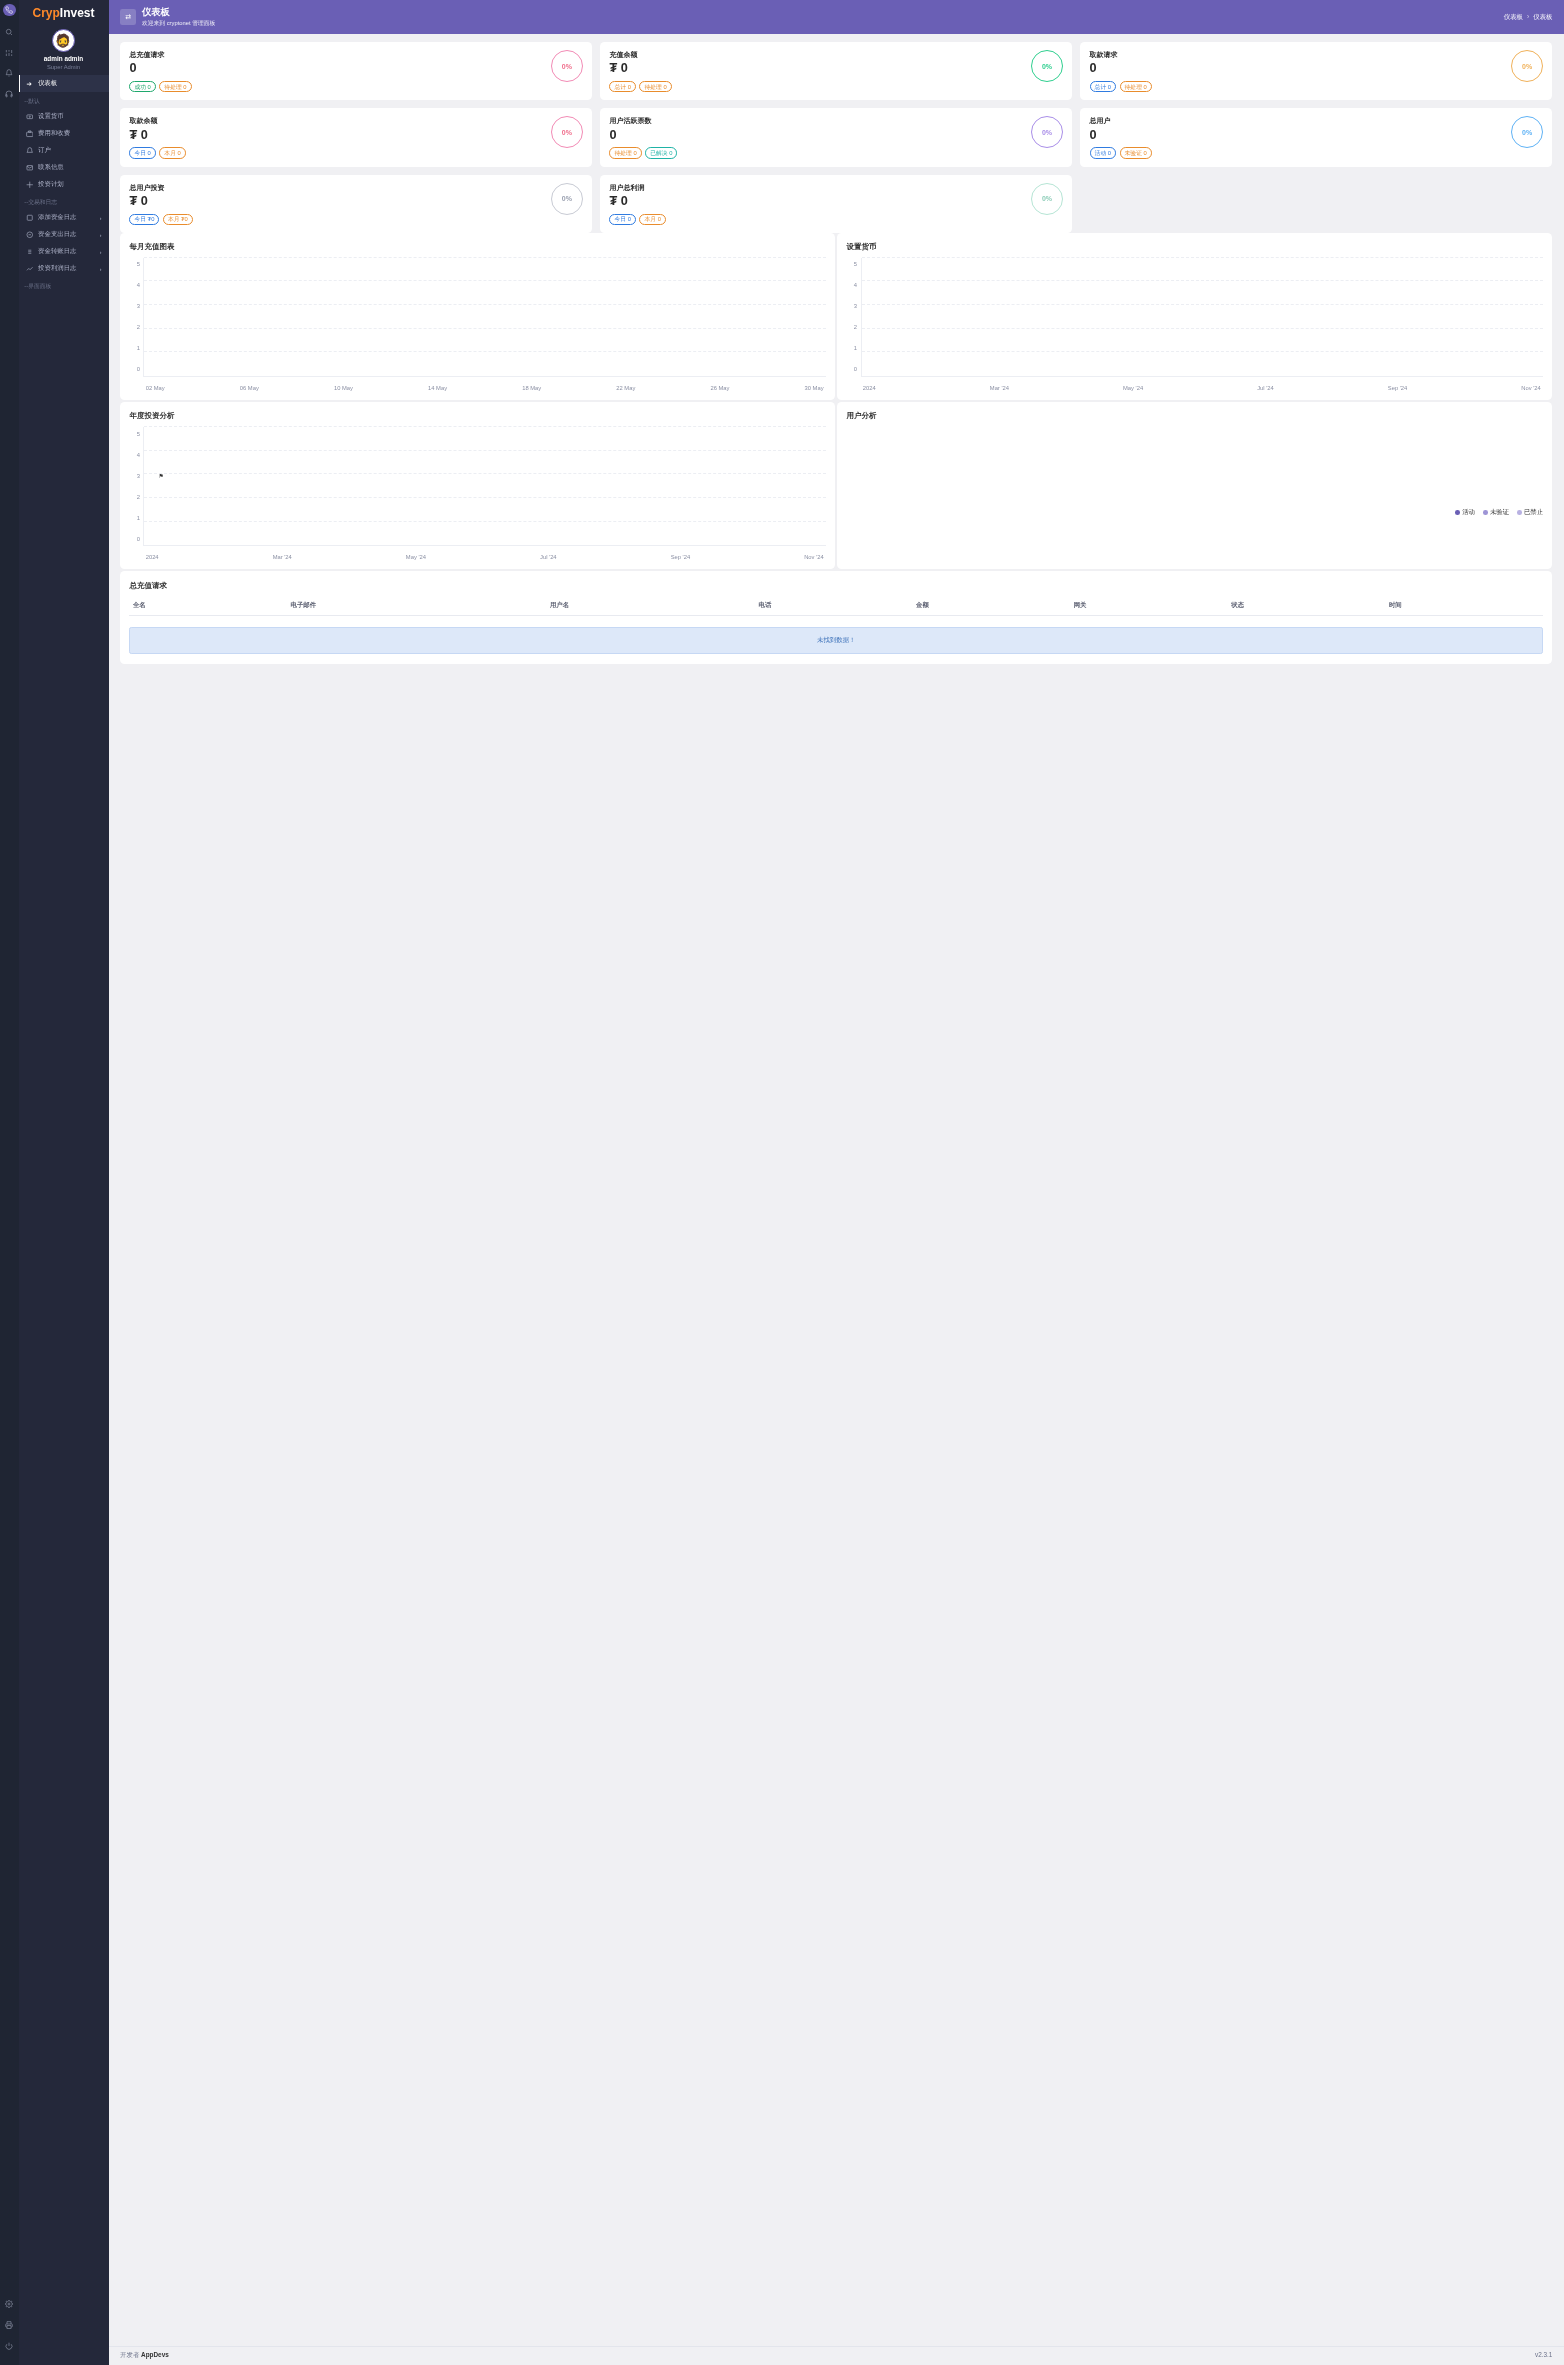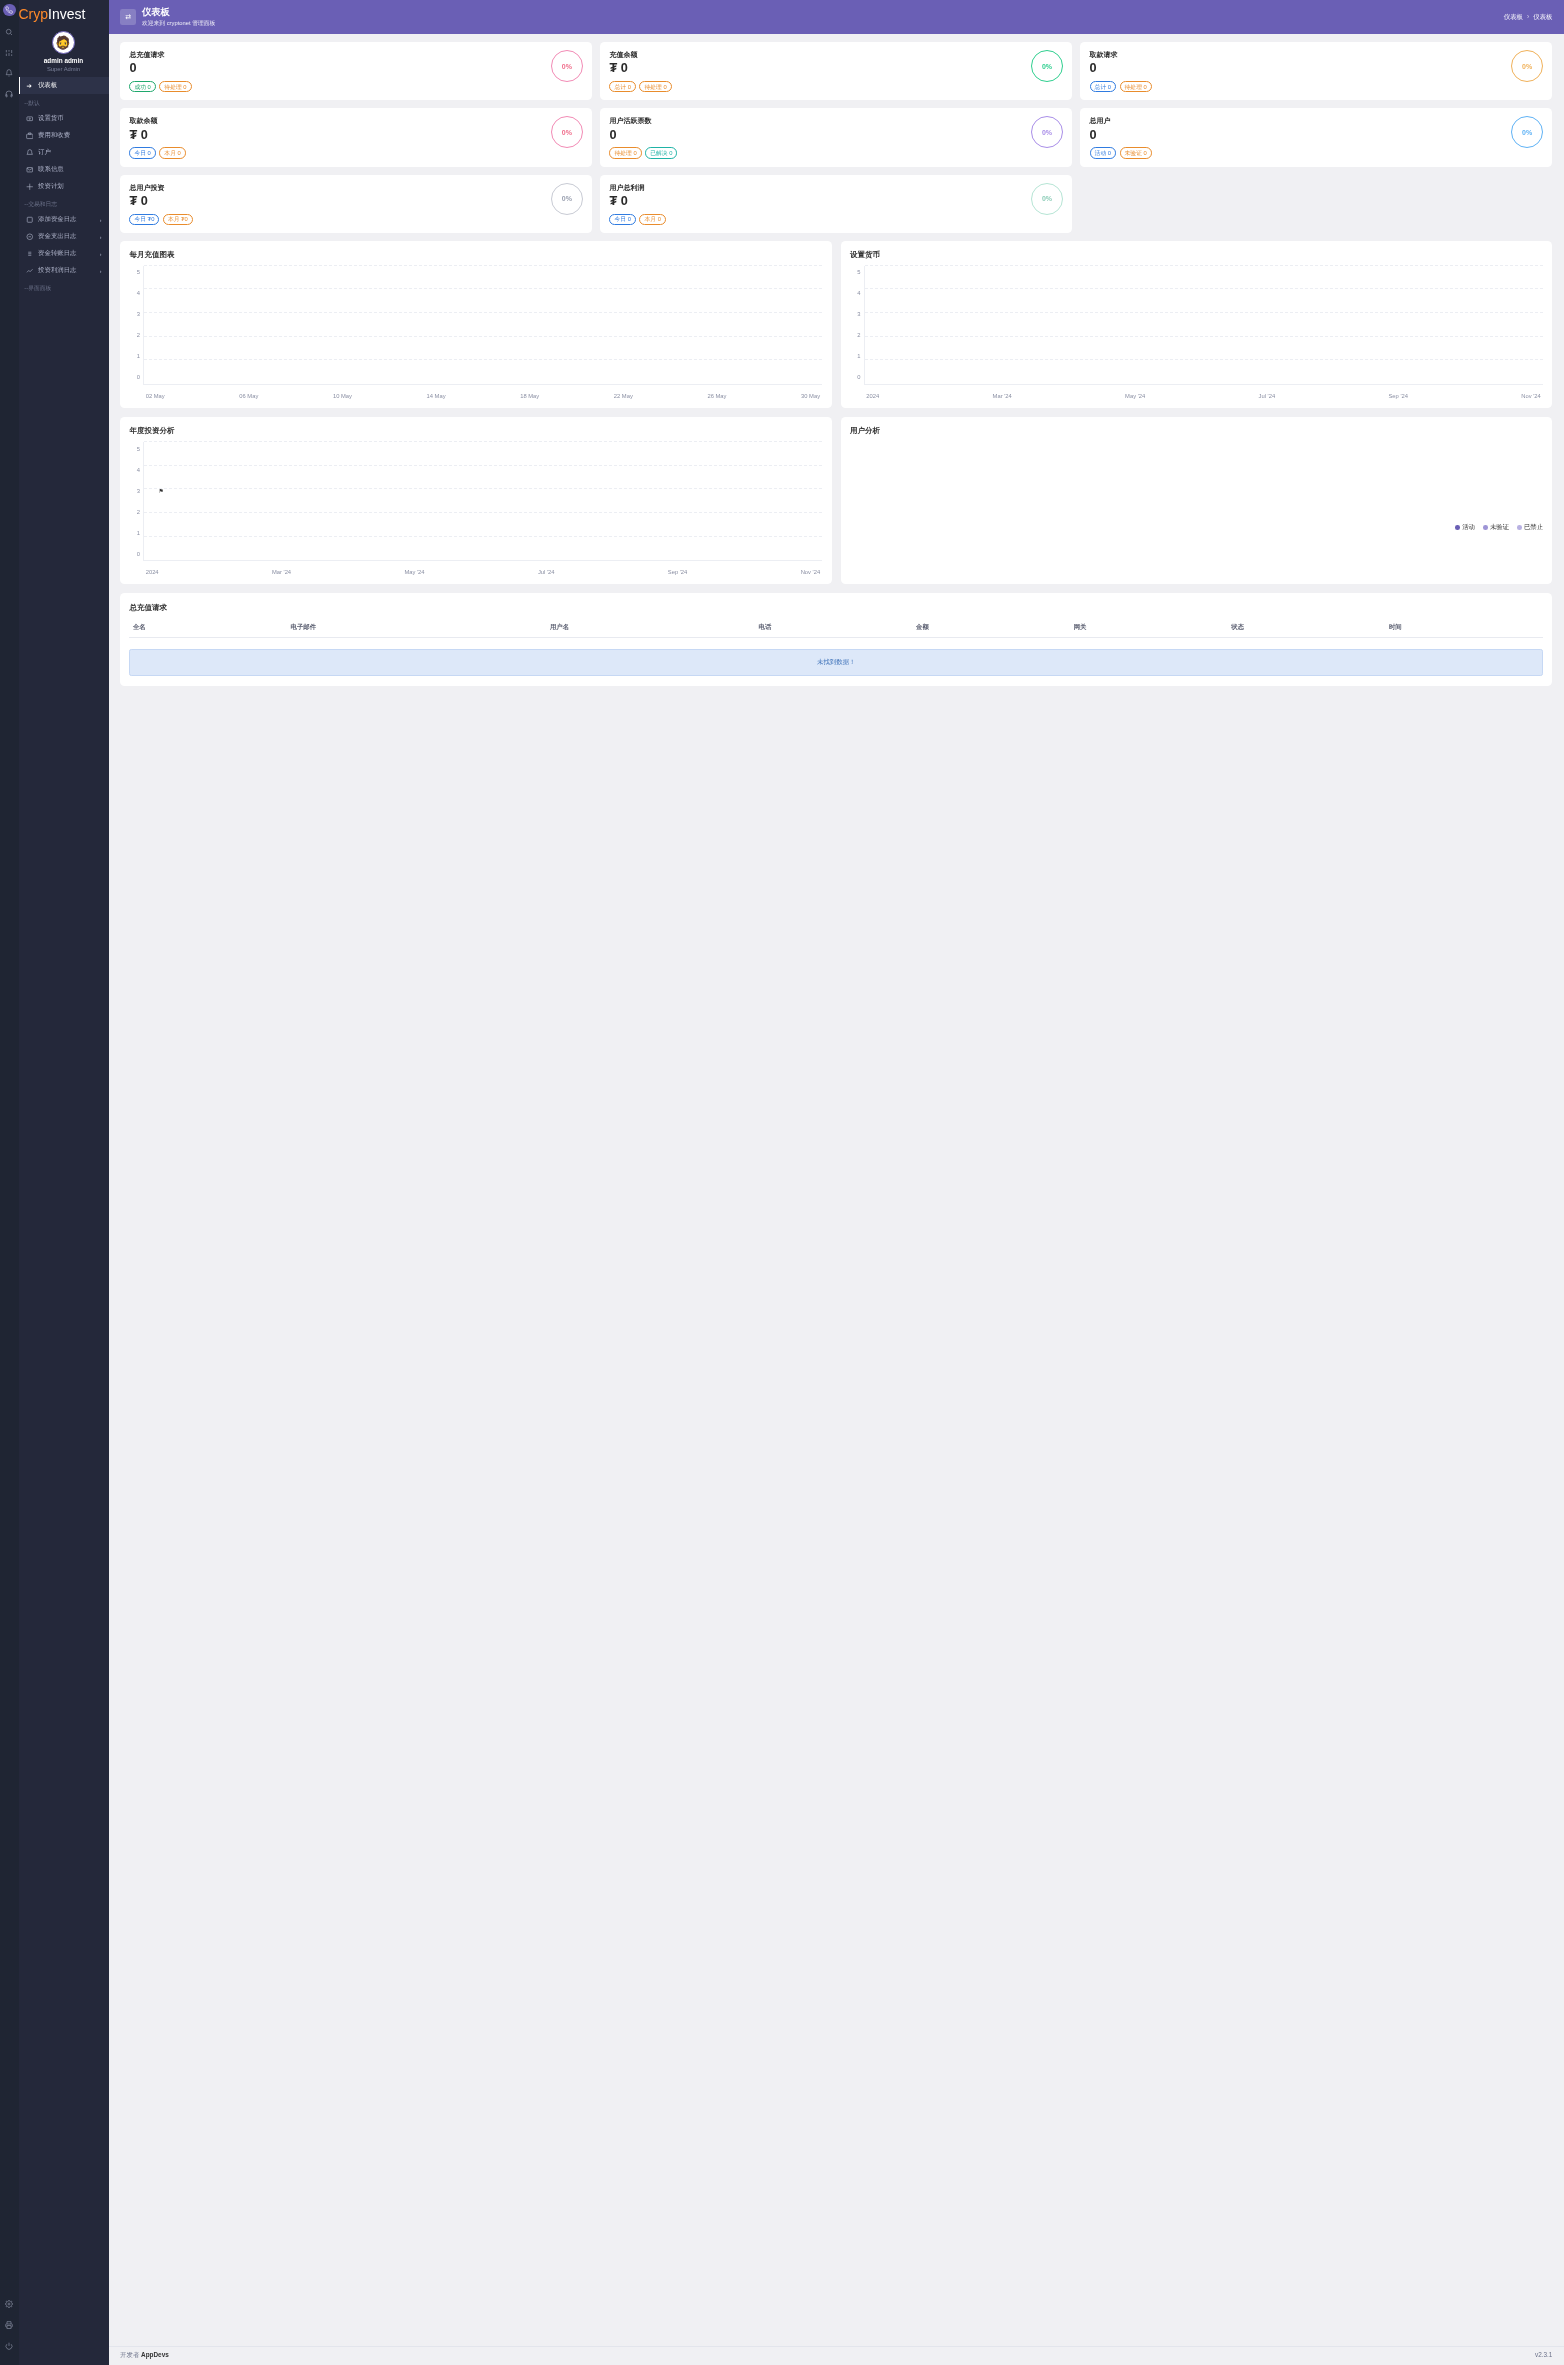--- a/index.html
+++ b/index.html
@@ -8,21 +8,21 @@
 .app { display: flex; min-height: 100vh; }
 
 
 .rail { width: 18.5px; background: #1f2533; display: flex; flex-direction: column; align-items: center; padding-top: 3.5px; gap: 10.4px; }
 .rail .ico { width: 10.4px; height: 10.4px; display: flex; align-items: center; justify-content: center; color: #8a8fa3; cursor: pointer; }
 .rail .ico.active { background: #6a5fb5; border-radius: 50%; padding: 2.3px; color: #fff; width: 12.7px; height: 12.7px; }
 .rail svg { width: 8px; height: 8px; stroke: currentColor; fill: none; stroke-width: 2; }
 
 
 .sidebar { width: 90px; background: #24283a; color: #bfc4d8; display: flex; flex-direction: column; position: relative; }
-.logo { padding: 5.8px 0 4.6px; text-align: left; font-weight: 400; font-size: 14px; }
+.logo { padding: 5.8px 0 4.6px; text-align: center; font-weight: 700; font-size: 12px; }
 .logo .c { color: #ff8a2a; }
 .logo .rest { color: #fff; }
 .avatar { width: 23px; height: 23px; border-radius: 50%; background: #fff; margin: 4.6px auto 3.5px; display: flex; align-items: center; justify-content: center; font-size: 12.7px; border: 1.2px solid #6a5fb5; }
 .uname { text-align: center; color: #fff; font-size: 6.4px; font-weight: 600; }
 .urole { text-align: center; color: #7a8099; font-size: 5.8px; margin-top: 1.2px; margin-bottom: 5.8px; }
 
 .nav { flex: 1; overflow-y: auto; }
 .nav .sec { padding: 4.6px 5.8px 2.3px; font-size: 5.8px; color: #6a7088; }
 .nav a { display: flex; align-items: center; gap: 4.6px; padding: 4px 7px; color: #aeb3c9; text-decoration: none; font-size: 6.4px; cursor: pointer; }
 .nav a.active { background: #2d3248; color: #fff; border-left: 1.2px solid #fff; padding-left: 5.8px; }
@@ -56,21 +56,21 @@
 .ring { width: 32px; height: 32px; border-radius: 50%; border: 1.7px solid; display: flex; align-items: center; justify-content: center; font-size: 7px; font-weight: 600; }
 .ring.pink   { border-color: #f28bb5; color: #f06d8b; }
 .ring.green  { border-color: #2fcf8f; color: #2fcf8f; }
 .ring.orange { border-color: #f0b15a; color: #f0b15a; }
 .ring.purple { border-color: #a98ee8; color: #a98ee8; }
 .ring.blue   { border-color: #5fb2f5; color: #5fb2f5; }
 .ring.teal   { border-color: #b6e5d5; color: #8dcdb8; }
 .ring.gray   { border-color: #c8cbd4; color: #9aa0b0; }
 
 
-.panels { display: grid; grid-template-columns: 1fr 1fr; gap: 9px; margin-top: 8px; }
+.panels { display: grid; grid-template-columns: 1fr 1fr; gap: 2px; }
 .panel { background: #fff; border-radius: 4.6px; padding: 9.3px; }
 .panel.full { grid-column: 1 / -1; }
 .ptitle { font-size: 7.5px; font-weight: 700; margin-bottom: 5.8px; }
 
 
 .chart { position: relative; height: 133px; display: flex; }
 .chart .yaxis { width: 14px; display: flex; flex-direction: column; justify-content: space-between; align-items: flex-end; padding: 3.5px 3.5px 18.5px 0; font-size: 5.8px; color: #8a8fa3; }
 .chart .plot { flex: 1; border-left: 0.6px solid #eceef3; border-bottom: 0.6px solid #eceef3; margin-bottom: 14px; position: relative; }
 .chart .plot .gl { position: absolute; left: 0; right: 0; border-top: 0.6px dashed #eceef3; }
 .chart .xaxis { position: absolute; left: 14px; right: 0; bottom: 0; display: flex; justify-content: space-between; font-size: 5.8px; color: #8a8fa3; padding: 0 2.3px; }

